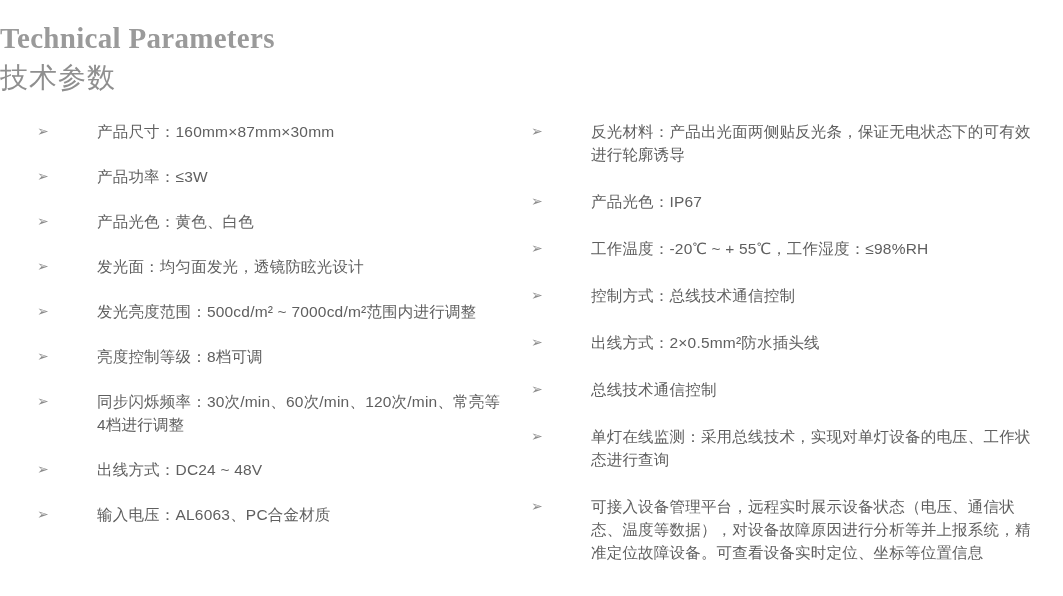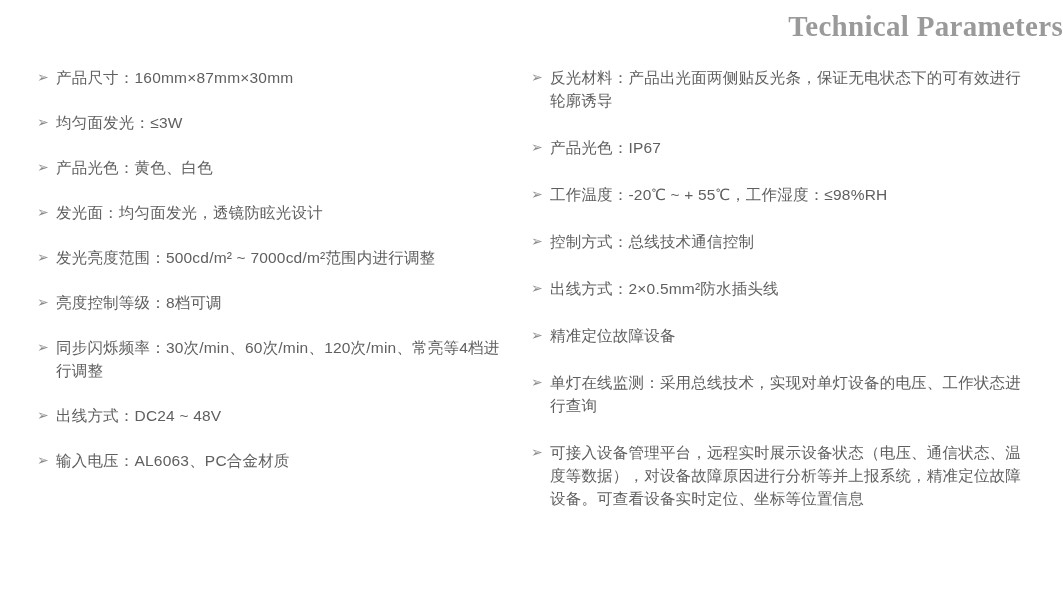--- a/index.html
+++ b/index.html
@@ -14,22 +14,22 @@
     color: #6b6b6b;
     overflow: hidden;
   }
   .page {
     position: relative;
     width: 1063px;
     height: 596px;
     box-sizing: border-box;
   }
   .header {
-    text-align: right;
-    padding-top: 8px;
+    text-align: left;
+    padding-top: 20px;
   }
   .title-en {
     font-family: "Liberation Serif", serif;
     font-weight: bold;
     font-size: 29px;
     color: #9a9a9a;
     letter-spacing: 0.3px;
     line-height: 36px;
   }
   .title-cn {
@@ -71,46 +71,48 @@
     text-align: left;
     padding-left: 3px;
     box-sizing: border-box;
   }
   .item-text {
     flex: 1 1 auto;
     font-size: 15.5px;
     line-height: 23px;
     color: #5f5f5f;
     letter-spacing: 0.2px;
+    margin-left: 41px;
   }
   .col-right .item {
     margin-bottom: 24px;
   }
 </style>
 </head>
 <body>
 
 <div class="page">
 
   <div class="header">
     <div class="title-en">Technical Parameters</div>
+    <div class="title-cn">技术参数</div>
   </div>
 
   <div class="columns">
 
     <div class="col col-left">
 
       <div class="item">
         <span class="bullet">➢</span>
         <span class="item-text">产品尺寸：160mm×87mm×30mm</span>
       </div>
 
       <div class="item">
         <span class="bullet">➢</span>
-        <span class="item-text">均匀面发光：≤3W</span>
+        <span class="item-text">产品功率：≤3W</span>
       </div>
 
       <div class="item">
         <span class="bullet">➢</span>
         <span class="item-text">产品光色：黄色、白色</span>
       </div>
 
       <div class="item">
         <span class="bullet">➢</span>
         <span class="item-text">发光面：均匀面发光，透镜防眩光设计</span>
@@ -165,21 +167,21 @@
         <span class="item-text">控制方式：总线技术通信控制</span>
       </div>
 
       <div class="item">
         <span class="bullet">➢</span>
         <span class="item-text">出线方式：2×0.5mm²防水插头线</span>
       </div>
 
       <div class="item">
         <span class="bullet">➢</span>
-        <span class="item-text">精准定位故障设备</span>
+        <span class="item-text">总线技术通信控制</span>
       </div>
 
       <div class="item">
         <span class="bullet">➢</span>
         <span class="item-text">单灯在线监测：采用总线技术，实现对单灯设备的电压、工作状态进行查询</span>
       </div>
 
       <div class="item">
         <span class="bullet">➢</span>
         <span class="item-text">可接入设备管理平台，远程实时展示设备状态（电压、通信状态、温度等数据），对设备故障原因进行分析等并上报系统，精准定位故障设备。可查看设备实时定位、坐标等位置信息</span>

